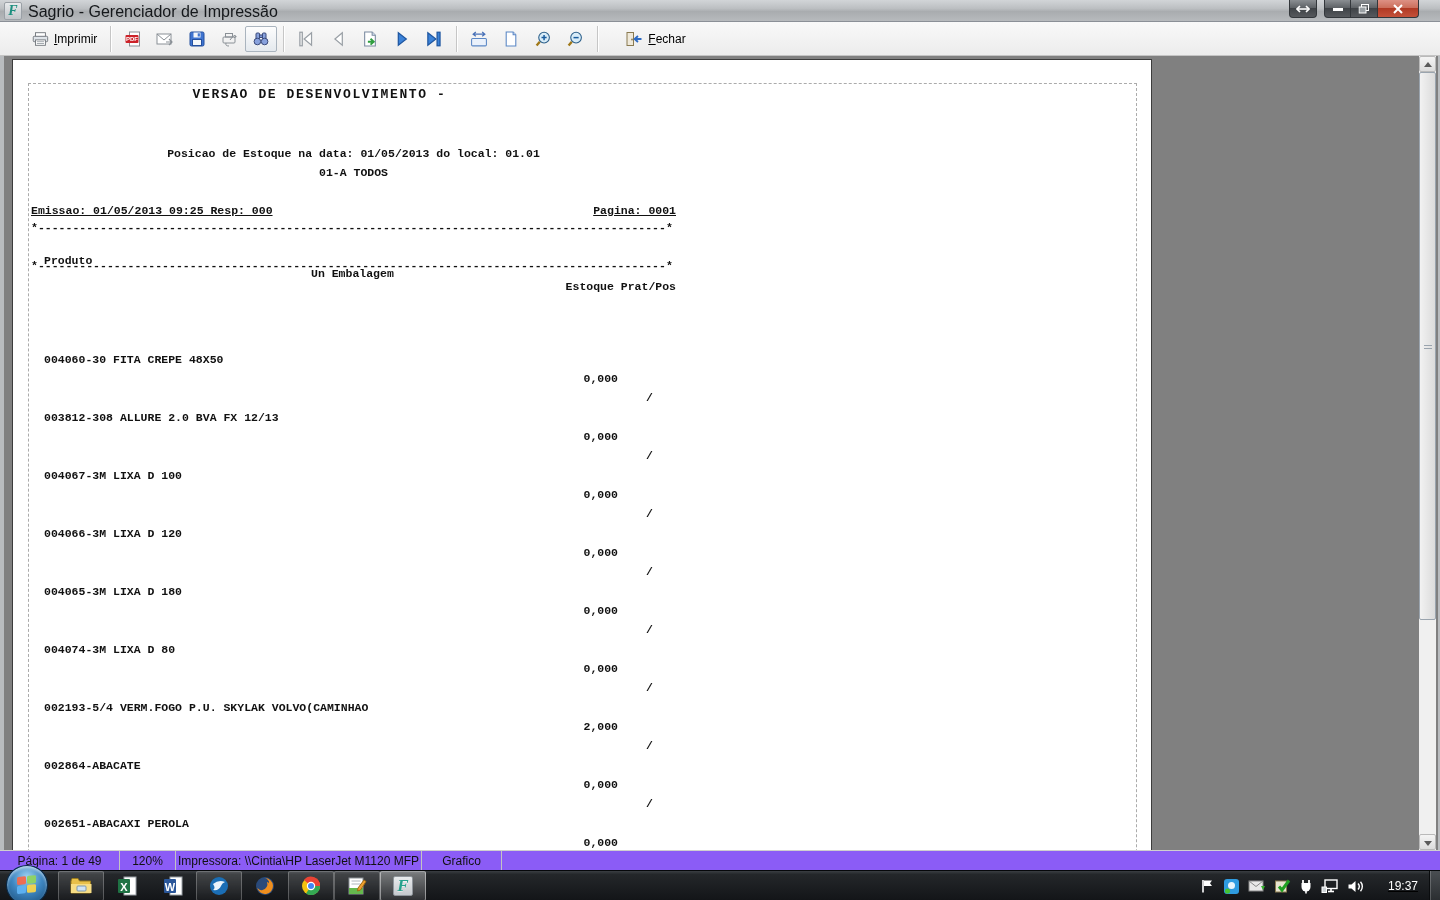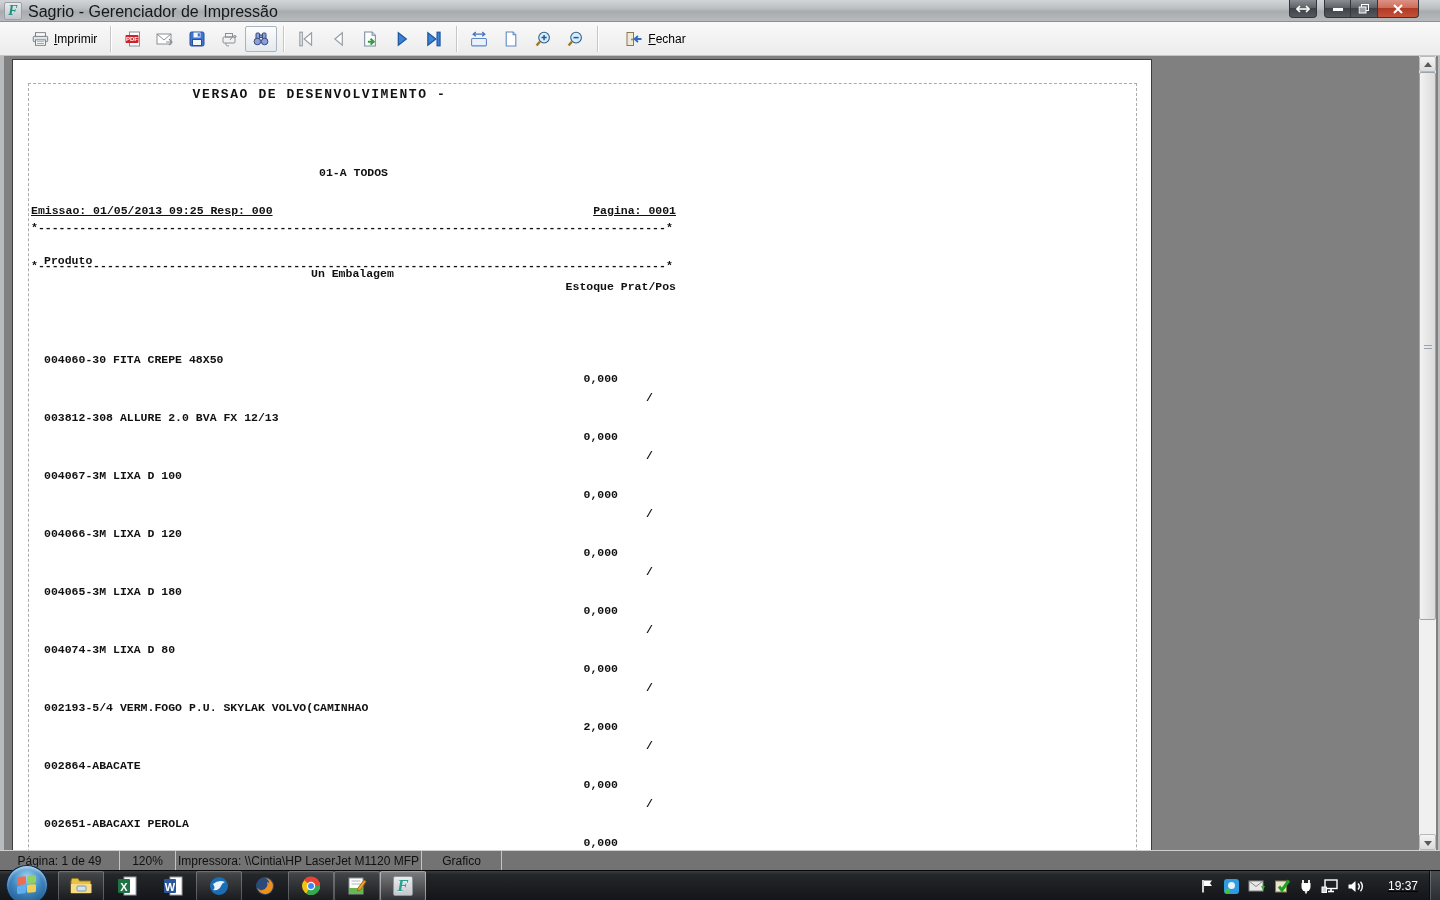--- a/index.html
+++ b/index.html
@@ -73,21 +73,21 @@
   .tri-up { position:absolute; left:4px; top:5px; width:0; height:0;
     border-left:4px solid transparent; border-right:4px solid transparent; border-bottom:5px solid #5a5a5a; }
   .tri-down { position:absolute; left:4px; top:6px; width:0; height:0;
     border-left:4px solid transparent; border-right:4px solid transparent; border-top:5px solid #5a5a5a; }
   .sb-thumb { position:absolute; left:0; top:16px; width:17px; height:548px;
     background:linear-gradient(90deg,#f2f2f2,#dbdbdb); border:1px solid #9aa4ae; border-radius:2px; }
   .sb-grip { position:absolute; left:4px; top:272px; width:8px; height:6px;
     background:repeating-linear-gradient(#9aa4ae 0 1px, transparent 1px 3px); }
 
   
-  .statusbar { position:absolute; left:0; top:850px; width:100%; height:20px; background:#737373;
+  .statusbar { position:absolute; left:0; top:850px; width:100%; height:20px; background:#8b5cf6;
     border-top:1px solid #cfcfcf; display:flex; font-size:12px; color:#111; }
   .sb-cell { border-right:1px solid #c3c3c3; display:flex; align-items:center; justify-content:center; }
 
   
   .taskbar { position:absolute; left:0; top:870px; width:1440px; height:30px;
     background:linear-gradient(#3a3e42 0%, #24272a 12%, #131518 100%); border-top:1px solid #06080a; }
   .start-orb { position:absolute; left:6px; top:-6px; width:42px; height:40px; border-radius:50%;
     background:radial-gradient(circle at 50% 30%, #9fd4f2 0%, #3f87c2 45%, #14456f 100%);
     border:1px solid #0a2b4a; box-shadow:inset 0 2px 3px rgba(255,255,255,.6); overflow:hidden; }
   .flag { position:absolute; left:10px; top:10px; width:20px; height:18px; transform:skewY(-6deg); }
@@ -267,20 +267,21 @@
       </svg>
       <span><u>F</u><span>echar</span></span>
     </span>
   </div>
 
   <div class="preview">
     <div class="page">
       <div class="margin-box"></div>
       <div class="report">
         <div class="rep-title">VERSAO DE DESENVOLVIMENTO -</div>
+        <div class="rep-sub">Posicao de Estoque na data: 01/05/2013 do local: 01.01</div>
         <div class="rep-scope">01-A TODOS</div>
         <div class="rep-meta">
           <span>Emissao: 01/05/2013 09:25 Resp: 000</span>
           <span>Pagina: 0001</span>
         </div>
         <div class="rep-sep1">*-------------------------------------------------------------------------------------------*</div>
         <div class="rep-head">
           <span class="h-prod">Produto</span>
           <span class="h-emb">Un Embalagem</span>
           <span class="h-est">Estoque Prat/Pos</span>

